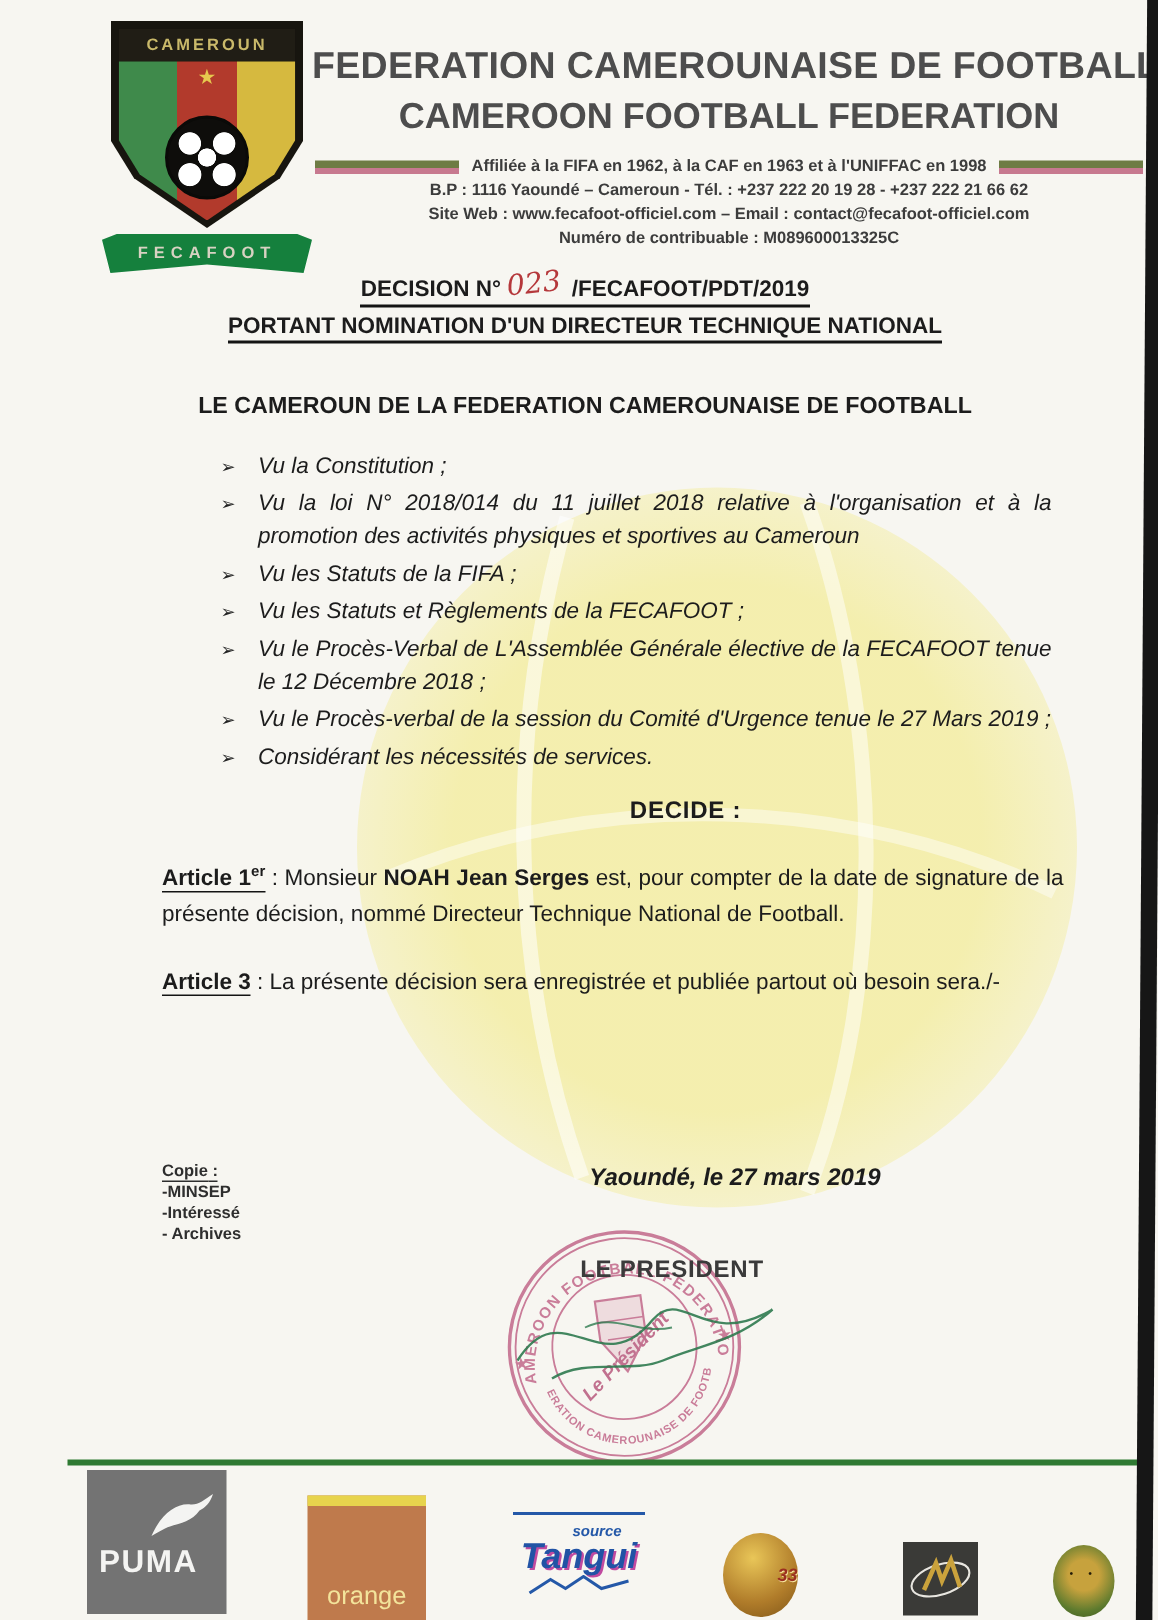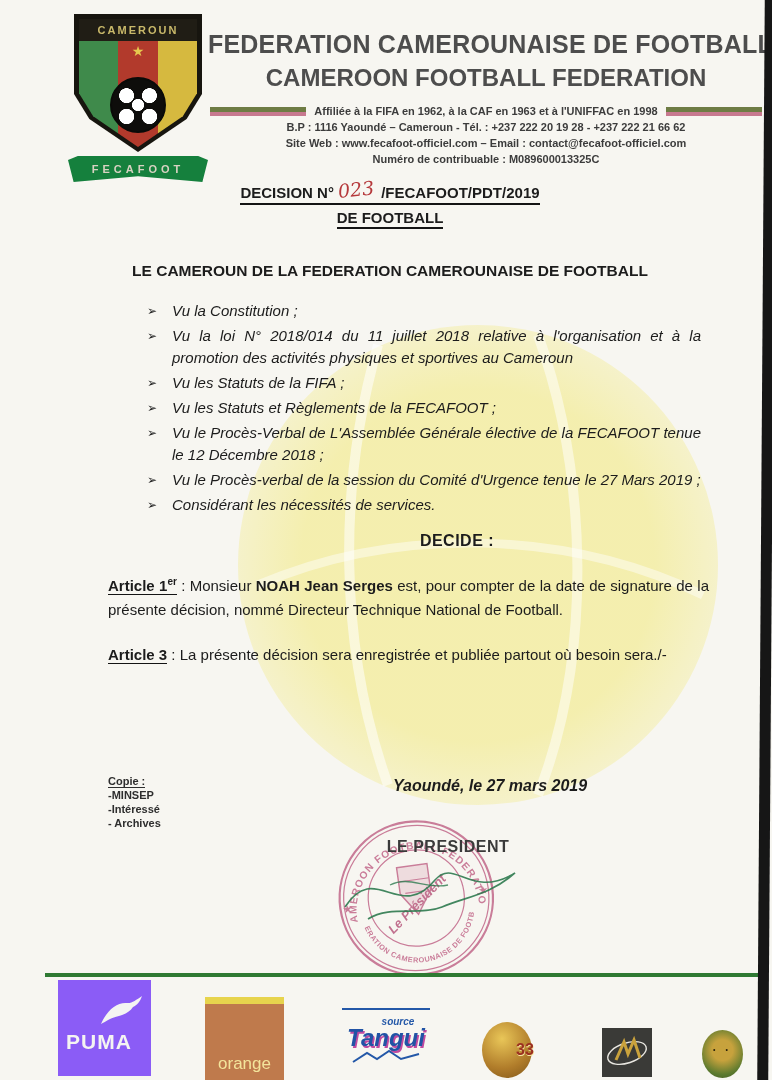--- a/index.html
+++ b/index.html
@@ -71,36 +71,36 @@
   .copy-title span{border-bottom:1.4px solid #2e2e2e;}
   .dateline{position:absolute;left:360px;top:777px;width:260px;text-align:center;
     font-size:16px;font-weight:bold;font-style:italic;}
   
   .stamp{position:absolute;left:328px;top:804px;width:176px;height:184px;opacity:0.85;transform:rotate(-8deg);}
   .sig-role{position:absolute;left:348px;top:838px;width:200px;text-align:center;font-size:16px;font-weight:bold;color:#3a3a3a;letter-spacing:0.5px;}
   .sig-name{position:absolute;left:345px;top:914px;width:290px;text-align:center;font-size:16px;font-weight:bold;color:#3a3a3a;}
   .sig-scribble{position:absolute;left:330px;top:845px;width:230px;height:100px;}
   
   .footer-line{position:absolute;left:45px;top:973px;width:716px;height:4px;background:#2f7a33;}
-  .logo-puma{position:absolute;left:58px;top:980px;width:93px;height:96px;background:#8b5cf6;}
+  .logo-puma{position:absolute;left:58px;top:980px;width:93px;height:96px;background:#737373;}
   .puma-cat{position:absolute;right:6px;top:14px;width:46px;height:34px;}
   .puma-text{position:absolute;left:8px;bottom:22px;color:#f4f4f2;font-size:21px;font-weight:bold;letter-spacing:1px;}
   .logo-orange{position:absolute;left:205px;top:997px;width:79px;height:83px;background:#bf7a4c;}
   .orange-strip{position:absolute;left:0;top:0;width:100%;height:7px;background:#e7d44d;}
   .orange-text{position:absolute;left:0;bottom:6px;width:100%;text-align:center;color:#f3e49b;font-size:17px;font-weight:normal;}
   .logo-tangui{position:absolute;left:338px;top:1008px;width:96px;height:70px;}
   .tangui-topline{height:2px;background:#2458a8;margin:0 4px;}
   .tangui-source{text-align:center;color:#2458a8;font-size:10px;font-style:italic;font-weight:bold;margin-top:6px;margin-left:24px;}
   .tangui-name{text-align:center;color:#2153a5;font-size:24px;font-weight:bold;font-style:italic;line-height:22px;
     text-shadow:1.5px 1.5px 0 #c04aa0;}
   .tangui-mountains{display:block;margin:1px auto 0;}
   .logo-33{position:absolute;left:482px;top:1022px;width:50px;height:56px;border-radius:50%;
     background:radial-gradient(circle at 40% 30%,#e9c658,#b07c2a 60%,#7e5518);
     display:flex;align-items:center;justify-content:center;}
-  .logo-33 span{color:#9c3020;font-size:16px;font-weight:bold;text-shadow:0.5px 0.5px 0 #f6e6a0;margin-left:36px;}
+  .logo-33 span{color:#9c3020;font-size:12px;font-weight:bold;font-style:italic;text-shadow:0.5px 0.5px 0 #f6e6a0;margin-left:36px;}
   .logo-m{position:absolute;left:602px;top:1028px;width:50px;height:49px;background:#3a3a37;}
   .logo-lion{position:absolute;left:702px;top:1030px;width:41px;height:48px;border-radius:50%;
     background:radial-gradient(circle at 50% 42%,#c7a23d 0 30%,#5c7a2e 70%,#3c5520);}
   .lion-eyes{position:absolute;left:0;top:16px;width:100%;text-align:center;font-size:7px;color:#241c08;letter-spacing:4px;}
 </style>
 </head>
 <body>
 
 <div class="page">
 
@@ -139,21 +139,21 @@
     </div>
     <div class="head-line">B.P : 1116 Yaoundé – Cameroun  -  Tél. : +237 222 20 19 28  -  +237 222 21 66 62</div>
     <div class="head-line">Site Web : www.fecafoot-officiel.com – Email : contact@fecafoot-officiel.com</div>
     <div class="head-line">Numéro de contribuable : M089600013325C</div>
   </div>
 
   <div class="decision-block">
     <div>
       <span class="dec-line1"><span>DECISION N°</span><span class="dec-num">023</span><span>/FECAFOOT/PDT/2019</span></span>
     </div>
-    <div class="dec-line3"><span>DE FOOTBALL</span></div>
+    <div class="dec-line2"><span>PORTANT NOMINATION D'UN DIRECTEUR TECHNIQUE NATIONAL</span></div>
   </div>
 
   <div class="authority">LE CAMEROUN  DE LA FEDERATION CAMEROUNAISE DE FOOTBALL</div>
 
   <div class="body-flow">
     <ul class="recitals">
       <li>
           <span class="bullet">➢</span>
           <span class="rec-text">Vu la Constitution ;</span>
         </li>

